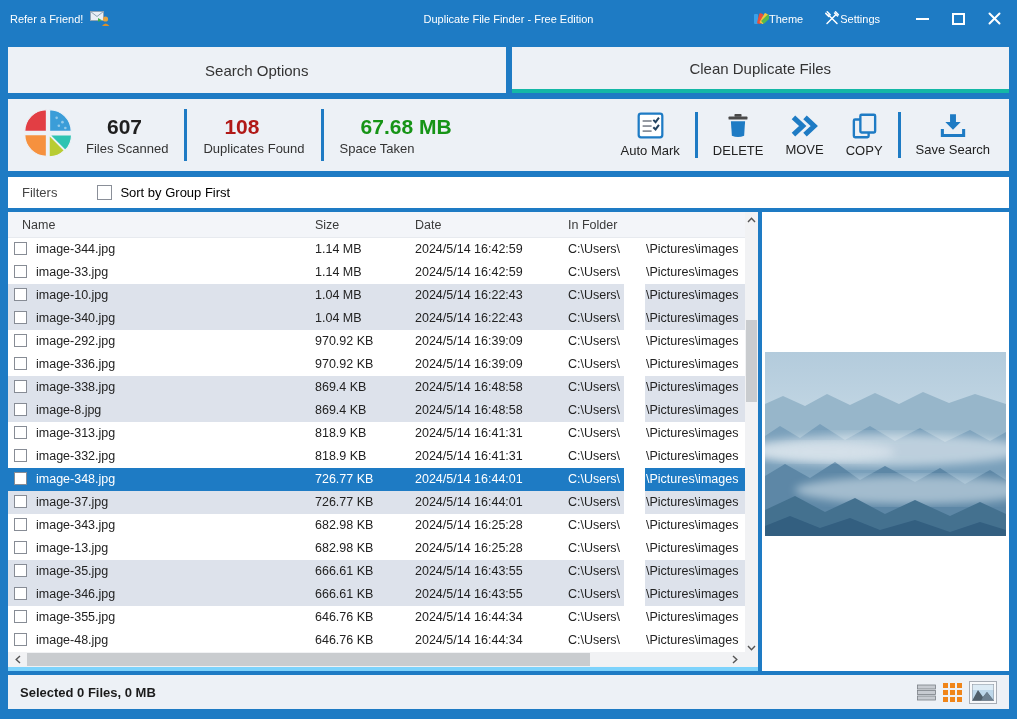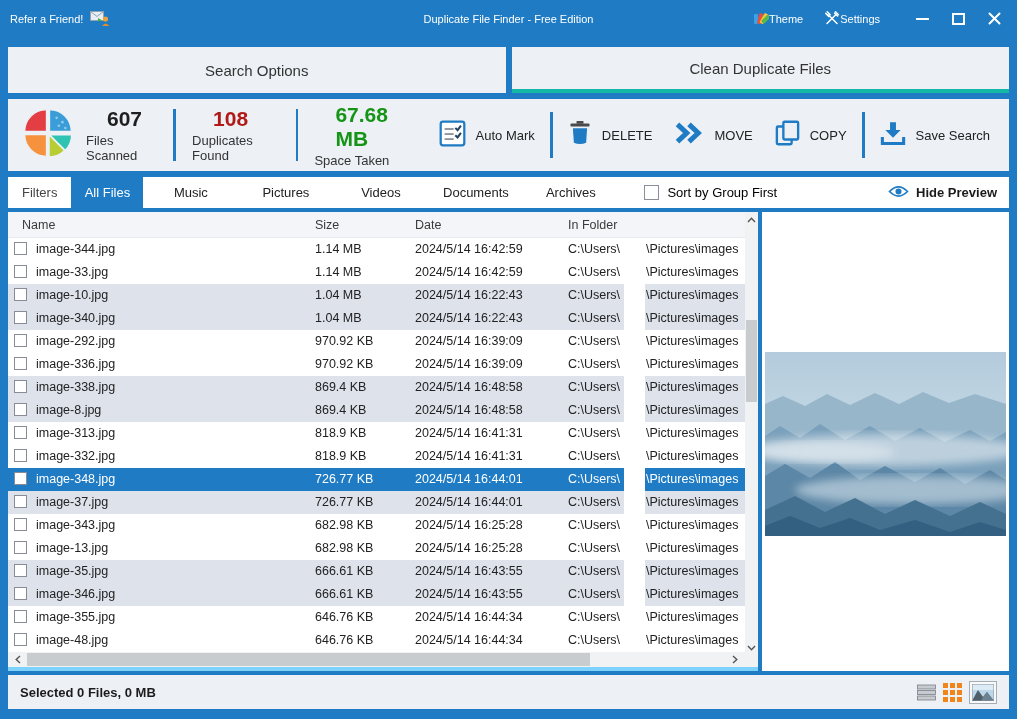--- a/index.html
+++ b/index.html
@@ -25,21 +25,21 @@
   .tab.active { border-bottom:4px solid #14b8a6; }
 
   
   .statsbar { margin:6px 8px 0 8px; height:72px; background:#edf1f6; display:flex; align-items:center; flex:0 0 auto; }
   .pie-wrap { margin:0 12px 0 14px; }
   .stat { display:flex; flex-direction:column; justify-content:center; margin-right:16px; }
   .stat-value { font-size:21px; font-weight:bold; line-height:24px;margin-left:21px; }
   .stat-label { font-size:13px; color:#333; margin-top:2px; }
   .v-sep { width:3px; height:52px; background:#1e7bc4; margin-right:16px; }
   .actions { margin-left:auto; display:flex; align-items:center; margin-right:8px; }
-  .action-btn { display:flex; flex-direction:row; align-items:center; justify-content:center; gap:10px; padding:0 11px; height:64px; }
+  .action-btn { display:flex; flex-direction:column; align-items:center; justify-content:center; gap:0; padding:0 11px; height:64px; }
   .action-btn .lbl { font-size:13px; color:#222; white-space:nowrap; }
   .a-sep { width:3px; height:46px; background:#1e7bc4; margin:0 4px; }
 
   
   .filterbar { margin:6px 8px 0 8px; height:31px; background:#fff; display:flex; align-items:stretch; font-size:13px; flex:0 0 auto; }
   .filters-label { display:flex; align-items:center; color:#444; padding:0 14px 0 14px; }
   .filter-tabs { display:flex; }
   .filter-item { display:flex; align-items:center; justify-content:center; min-width:95px; padding:0 10px; color:#222; }
   .filter-item.active { background:#1e7bc4; color:#fff; min-width:72px; }
   .sort-group { display:flex; align-items:center; gap:8px; margin-left:26px; }
@@ -242,40 +242,23 @@
               <path d="M2 13.5 V19 H20 V13.5" fill="none" stroke="#1e7bc4" stroke-width="2.6"></path>
             </svg>
         </span>
         <span class="lbl">Save Search</span>
       </div>
     </div>
   </div>
 
   <div class="filterbar">
     <div class="filters-label">Filters</div>
-    <div class="filter-tabs">
-        <div class="filter-item active">All Files</div>
-        <div class="filter-item">Music</div>
-        <div class="filter-item">Pictures</div>
-        <div class="filter-item">Videos</div>
-        <div class="filter-item">Documents</div>
-        <div class="filter-item">Archives</div>
-      </div>
     <div class="sort-group">
       <span class="checkbox"></span>
       <span>Sort by Group First</span>
-    </div>
-    <div class="hide-preview">
-      <span>
-        <svg width="21" height="15" viewBox="0 0 21 15">
-            <path d="M1.5 7.5 Q10.5 -1.5 19.5 7.5 Q10.5 16.5 1.5 7.5 Z" fill="none" stroke="#1e7bc4" stroke-width="1.7"></path>
-            <circle cx="10.5" cy="7.5" r="3" fill="#1e7bc4"></circle>
-          </svg>
-      </span>
-      <span>Hide Preview</span>
     </div>
   </div>
 
   <div class="main">
     <div class="table-panel">
       <div class="thead">
         <span class="hcell h-name">Name</span>
         <span class="hcell h-size">Size</span>
         <span class="hcell h-date">Date</span>
         <span class="hcell h-folder">In Folder</span>

